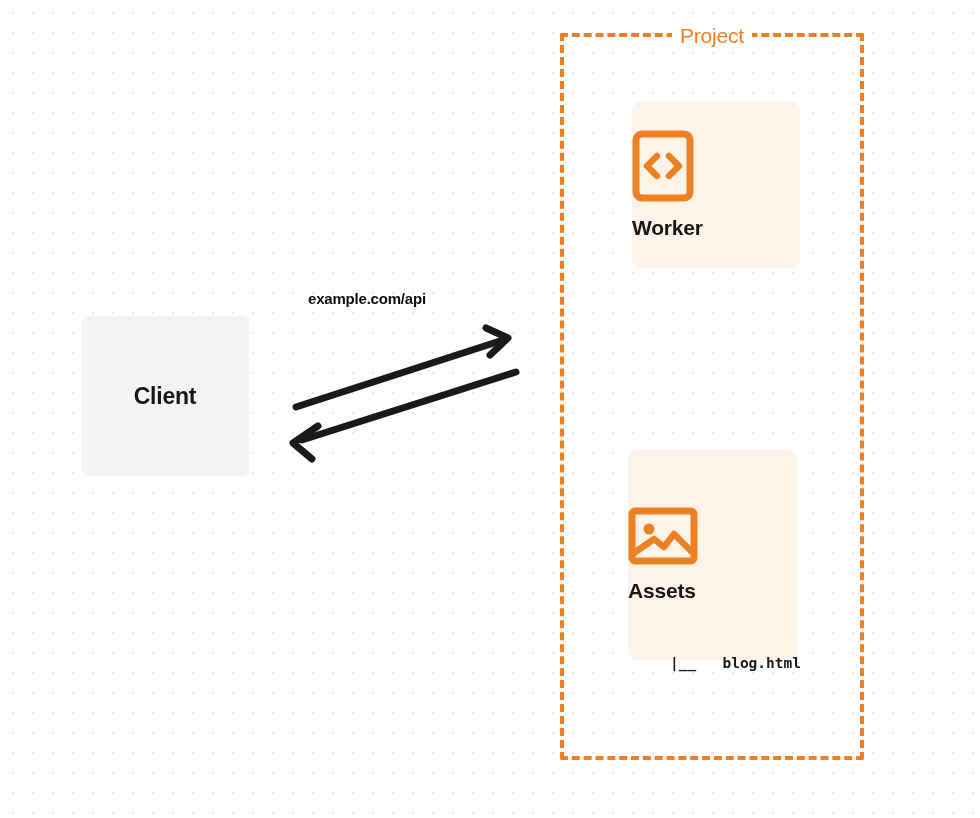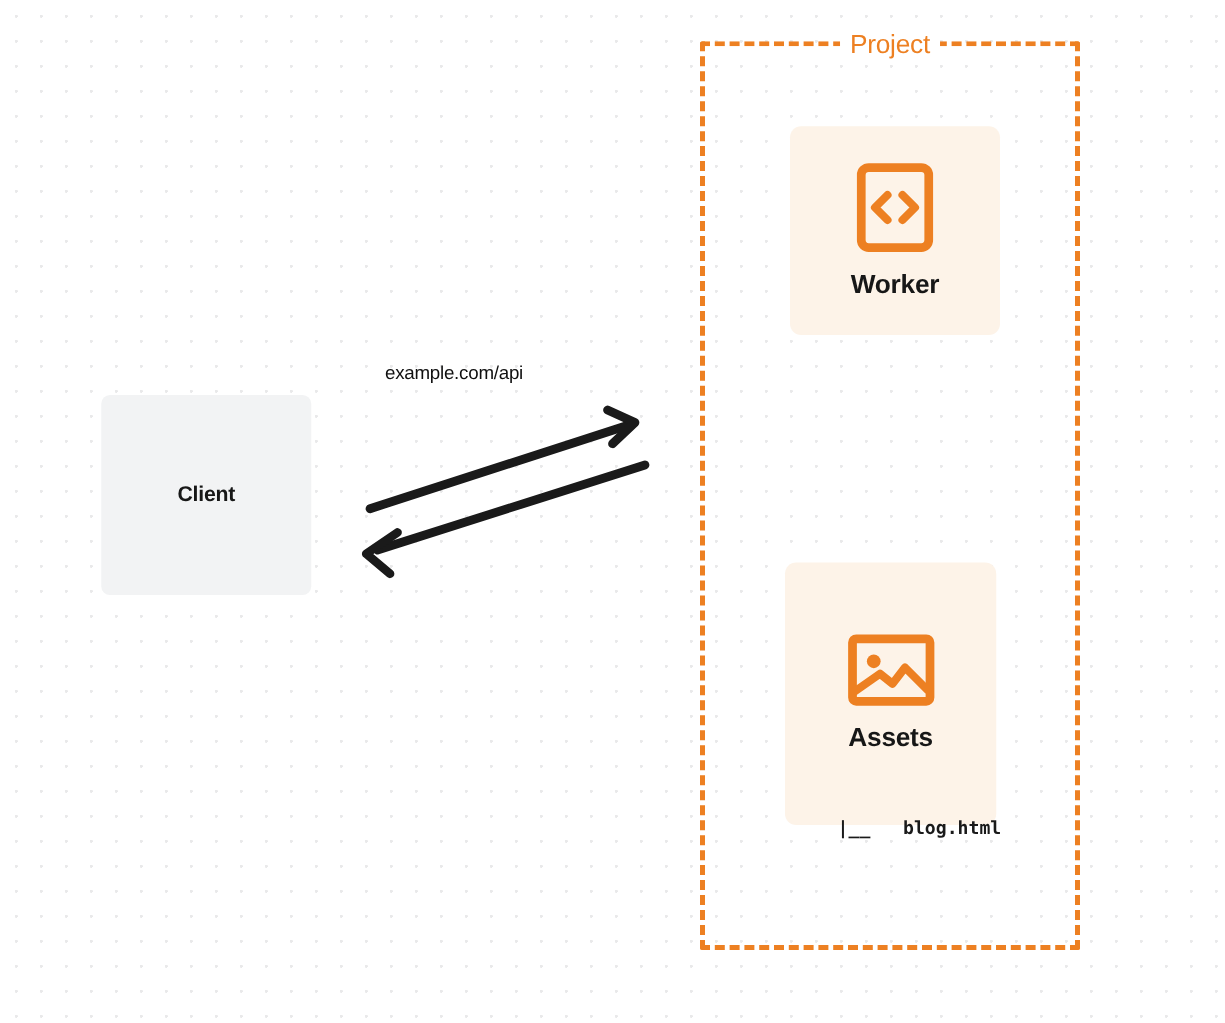--- a/index.html
+++ b/index.html
@@ -33,41 +33,41 @@
     top: 316px;
     width: 168px;
     height: 160px;
     background: #f2f3f4;
     border-radius: 7px;
     display: flex;
     align-items: center;
     justify-content: center;
   }
   #client-node .node-label {
-    font-size: 17px;
+    font-size: 23px;
     font-weight: bold;
     color: #171717;
     letter-spacing: -0.2px;
   }
 
   
   #connector-layer {
     position: absolute;
     left: 0;
     top: 0;
     width: 980px;
     height: 818px;
     pointer-events: none;
   }
   #request-label {
     position: absolute;
     left: 308px;
     top: 290px;
     font-size: 15px;
-    font-weight: normal;
+    font-weight: bold;
     color: #0f0f0f;
     letter-spacing: -0.2px;
     white-space: nowrap;
   }
 
   
   #project-container {
     position: absolute;
     left: 560px;
     top: 33px;
@@ -92,21 +92,21 @@
     white-space: nowrap;
   }
 
   
   .service-card {
     position: absolute;
     background: #fdf3e8;
     border-radius: 9px;
     display: flex;
     flex-direction: column;
-    align-items: center;
+    align-items: flex-start;
     justify-content: center;
   }
   #worker-card {
     left: 632px;
     top: 101px;
     width: 168px;
     height: 167px;
   }
   #assets-card {
     left: 628px;

